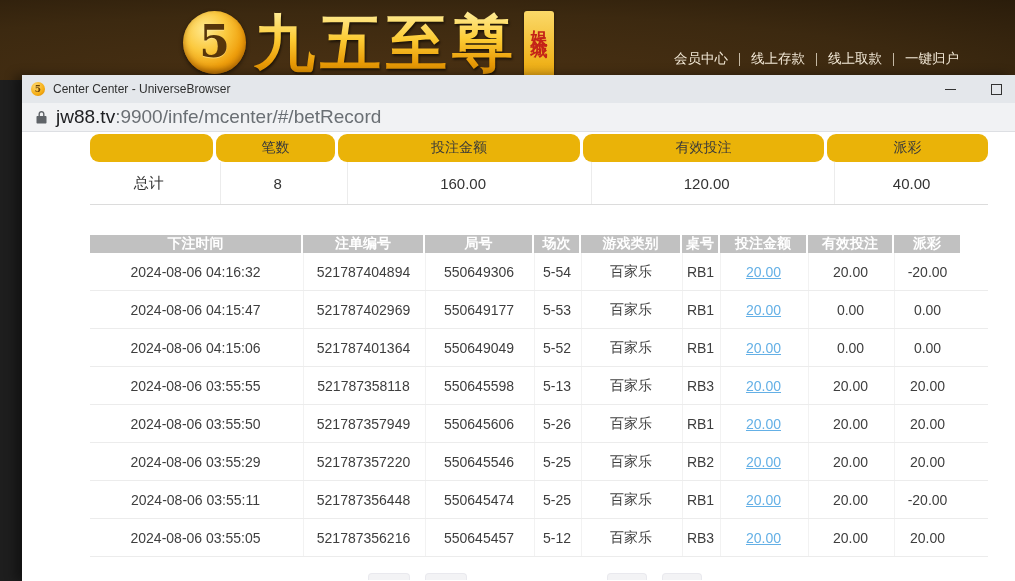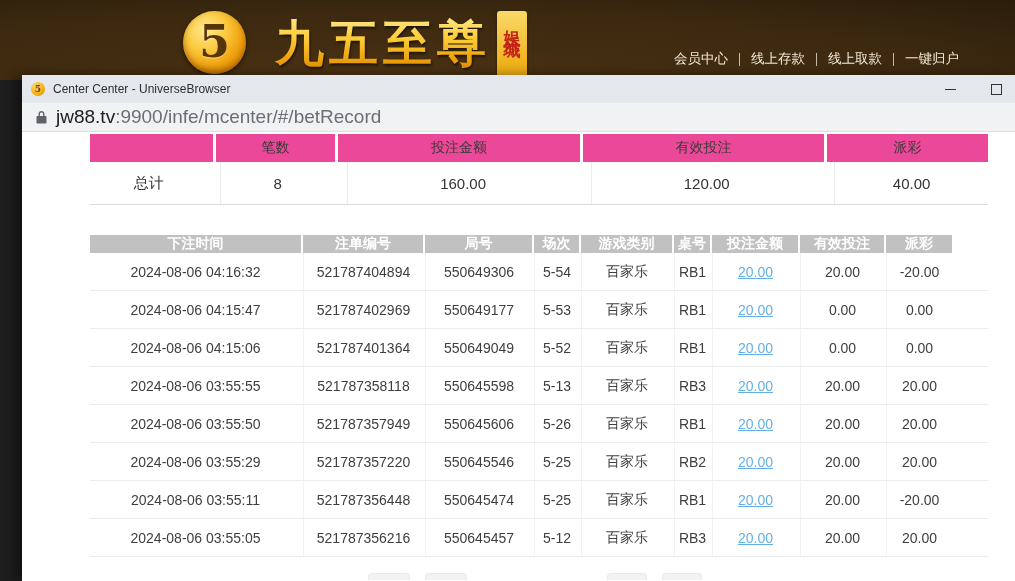--- a/index.html
+++ b/index.html
@@ -16,21 +16,21 @@
   .coin {
     width:63px; height:63px; border-radius:50%;
     background: radial-gradient(circle at 35% 30%, #ffe98f 0%, #fbc93e 35%, #f0a githa70f 60%, #ef9e0b 60%, #c97c00 100%);
     background: radial-gradient(circle at 35% 30%, #ffe98f 0%, #fbc93e 35%, #ef9e0b 65%, #c97c00 100%);
     display:flex; align-items:center; justify-content:center;
     box-shadow: 0 2px 4px rgba(0,0,0,.55), inset 0 -3px 6px rgba(120,60,0,.55);
     margin-top:4px;
   }
   .coin span { font-family:"DejaVu Serif", serif; font-weight:bold; font-size:44px; color:#57350a; line-height:1; transform:translateY(-1px); text-shadow:0 1px 0 rgba(255,230,150,.6); }
   .brand {
-    margin-left:29px; font-size:49px; font-weight:bold; letter-spacing:5px; line-height:72px;
+    margin-left:8px; font-size:61px; font-weight:bold; letter-spacing:5px; line-height:72px;
     background: linear-gradient(180deg, #ffeb93 8%, #fccb33 45%, #e89a06 78%, #d88a00 100%);
     -webkit-background-clip:text; background-clip:text; color:transparent;
     filter: drop-shadow(1px 2px 1px rgba(0,0,0,.55));
     white-space:nowrap;
   }
   .badge {
     margin-left:6px; margin-top:4px; width:30px; height:86px;
     background: linear-gradient(180deg,#fbd969 0%, #f0b31c 60%, #dd9708 100%);
     border-radius:3px; writing-mode:vertical-rl; text-orientation:upright;
     color:#c42318; font-weight:bold; font-size:17px; letter-spacing:5px;
@@ -63,34 +63,34 @@
   .lock { margin-right:9px; display:inline-flex; }
   .url-host { font-size:19px; color:#202124; }
   .url-path { font-size:19px; color:#6a6f74; }
 
   
   .content { position:relative; height:448px; background:#fff; padding:2px 0 0 68px; }
   .tbl { width:898px; }
 
   
   .shead { display:flex; column-gap:3px; height:28px; }
-  .shead .sc { background:#ec4899; color:#3a3a3a; font-size:14px; display:flex; align-items:center; justify-content:center; }
+  .shead .sc { background:#eab308; color:#3a3a3a; font-size:14px; display:flex; align-items:center; justify-content:center;border-radius:9px; }
   .srow { display:flex; column-gap:13px; height:43px; border-bottom:1px solid #dcdcdc; }
   .srow .sc { background:#fff; color:#333; font-size:15px; display:flex; align-items:center; justify-content:center; }
   .srow .sc + .sc { border-left:1px solid #ececec; }
   .c1{width:123px;} .c2{width:119px;} .c3{width:242px;} .c4{width:241px;} .c5{width:161px;}
 
   
   .btable { margin-top:11px; }
   .bhead { display:flex; column-gap:2px; height:37px;align-items:flex-end; }
   .bhead .bc { background:#c1c1c1; color:#fff; font-size:14px; font-weight:bold; display:flex; align-items:center; justify-content:center; }
   .brow { display:flex; column-gap:2px; height:38px; border-bottom:1px solid #ececec; }
   .brow .bc { color:#3e3e3e; font-size:14px; display:flex; align-items:center; justify-content:center; background:#fff; }
   .brow .bc + .bc { border-left:1px solid #f2f2f2; }
-  .d1{width:211px;} .d2{width:120px;} .d3{width:107px;} .d4{width:45px;} .d5{width:91px;}
+  .d1{width:211px;} .d2{width:120px;} .d3{width:107px;} .d4{width:45px;} .d5{width:99px;}
   .d6{width:36px;} .d7{width:86px;} .d8{width:84px;} .d9{width:66px;}
   .amt-link { color:#64b0e6; text-decoration:underline; cursor:pointer; }
   .neg { color:#f05a5a; }
 
   
   .pstub { position:absolute; bottom:0; height:7px; background:#f3f3f5; border:1px solid #e9e9ee; border-bottom:none; border-radius:4px 4px 0 0; }
   .p1{left:346px;width:42px;} .p2{left:403px;width:42px;} .p3{left:585px;width:40px;} .p4{left:640px;width:40px;}
 </style>
 </head>
 <body>

